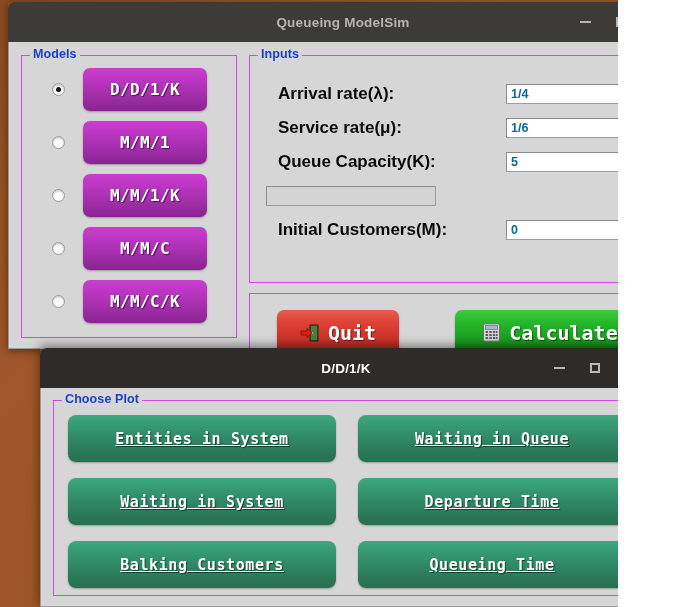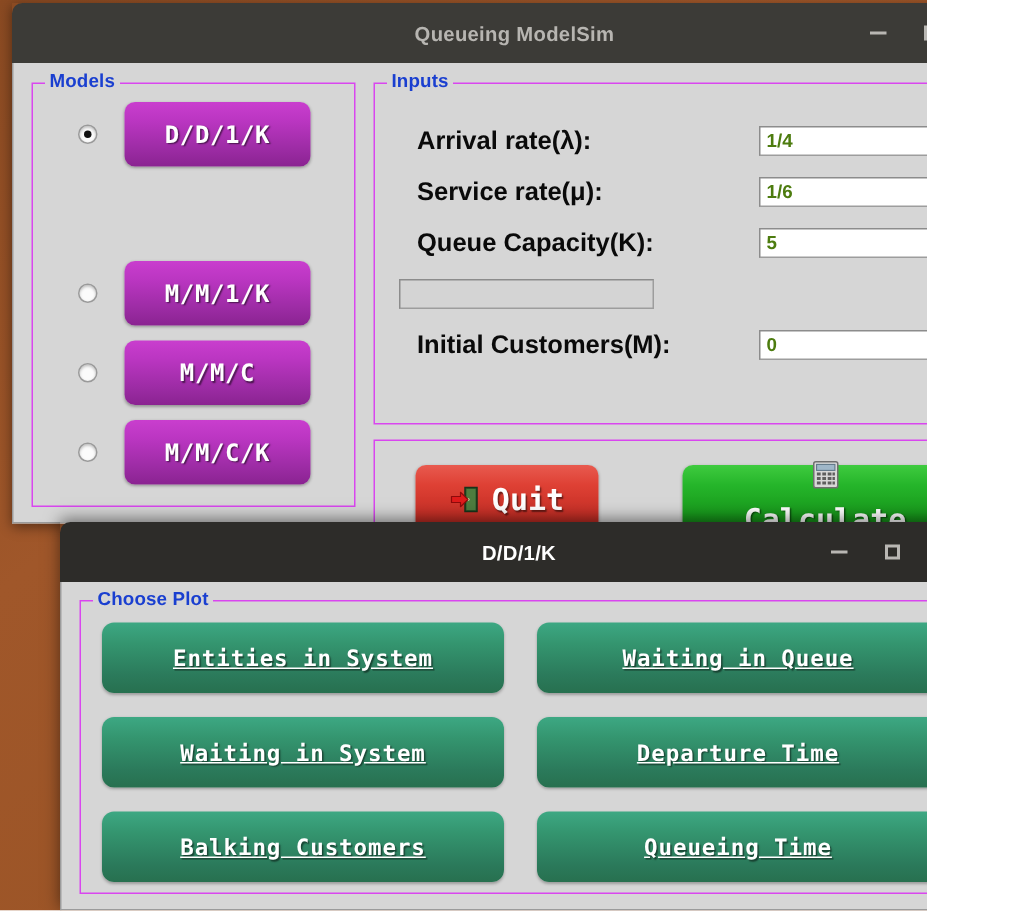--- a/index.html
+++ b/index.html
@@ -194,21 +194,21 @@
   .input-field {
     width: 170px;
     height: 20px;
     background: #ffffff;
     border: 1px solid #9d9d9d;
     border-top-color: #8c8c8c;
     border-left-color: #8c8c8c;
     box-sizing: border-box;
     font-size: 12.5px;
     font-weight: bold;
-    color: #4d7c0f;
+    color: #0369a1;
     padding: 0 0 0 4px;
     line-height: 18px;
     font-family: "Liberation Sans", sans-serif;
     outline: none;
   }
   .input-field.disabled {
     background: #d4d4d4;
     color: #888;
   }
 
@@ -229,21 +229,20 @@
     text-shadow: 1px 1px 1px rgba(0,0,0,0.5);
     box-shadow: 0 1px 2px rgba(0,0,0,0.3);
   }
   #btn-quit {
     left: 27px; top: 16px; width: 122px;
     background: linear-gradient(to bottom, #e85a4f 0%, #de4034 30%, #c62f26 75%, #b5281f 100%);
   }
   #btn-calc {
     left: 205px; top: 16px; width: 190px;
     background: linear-gradient(to bottom, #3fcb3f 0%, #25b52a 30%, #18991c 75%, #138615 100%);
-    flex-direction: column;
   }
 
   .icon-exit { width: 20px; height: 20px; display:block; }
   .icon-calc { width: 19px; height: 19px; display:block; }
 
   
   #win-plot {
     left: 40px;
     top: 348px;
     width: 612px;
@@ -302,20 +301,24 @@
     <div class="win-body">
 
       <div class="groupbox" id="grp-models">
         <span class="group-legend">Models</span>
 
         <div class="model-row" style="top:11px">
           <div class="radio checked">
               <span class="dot"></span>
             </div>
           <div class="model-btn">D/D/1/K</div>
+        </div>
+        <div class="model-row" style="top:64px">
+          <div class="radio"></div>
+          <div class="model-btn">M/M/1</div>
         </div>
         <div class="model-row" style="top:117px">
           <div class="radio"></div>
           <div class="model-btn">M/M/1/K</div>
         </div>
         <div class="model-row" style="top:170px">
           <div class="radio"></div>
           <div class="model-btn">M/M/C</div>
         </div>
         <div class="model-row" style="top:223px">

